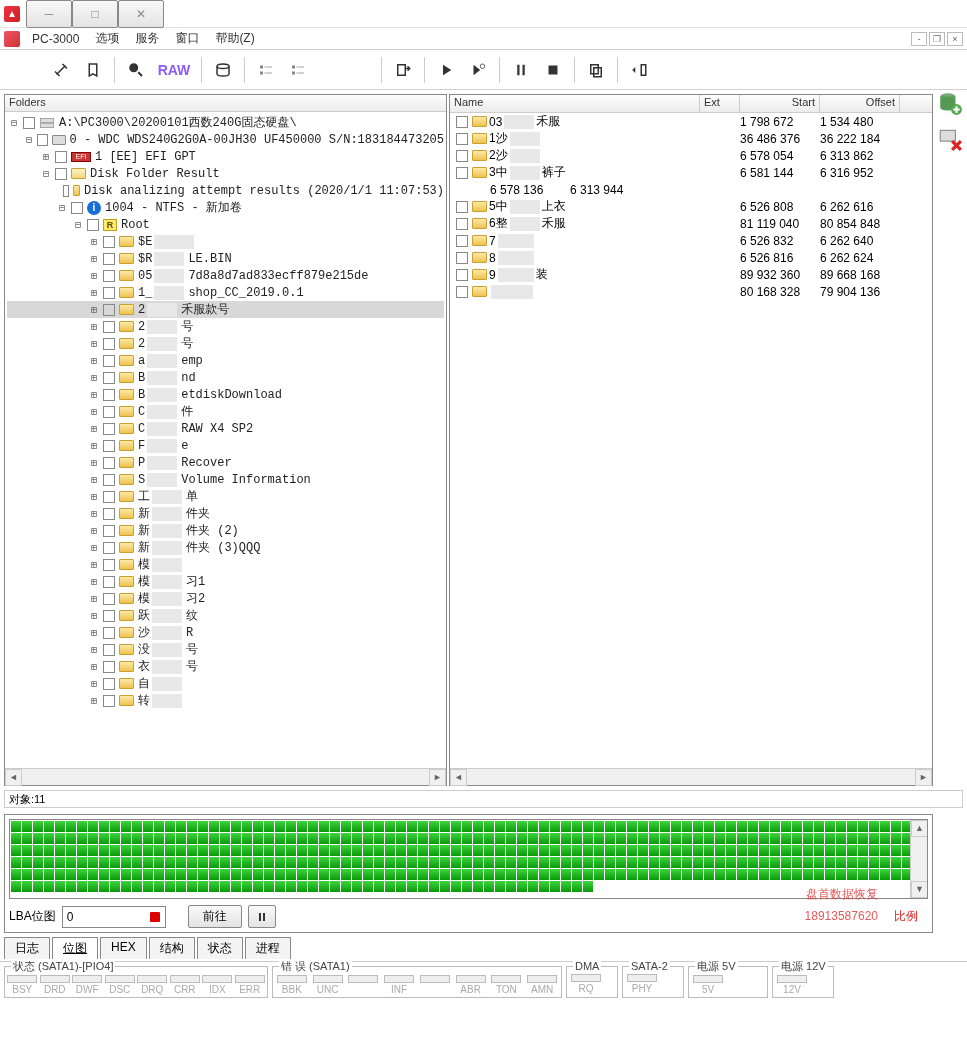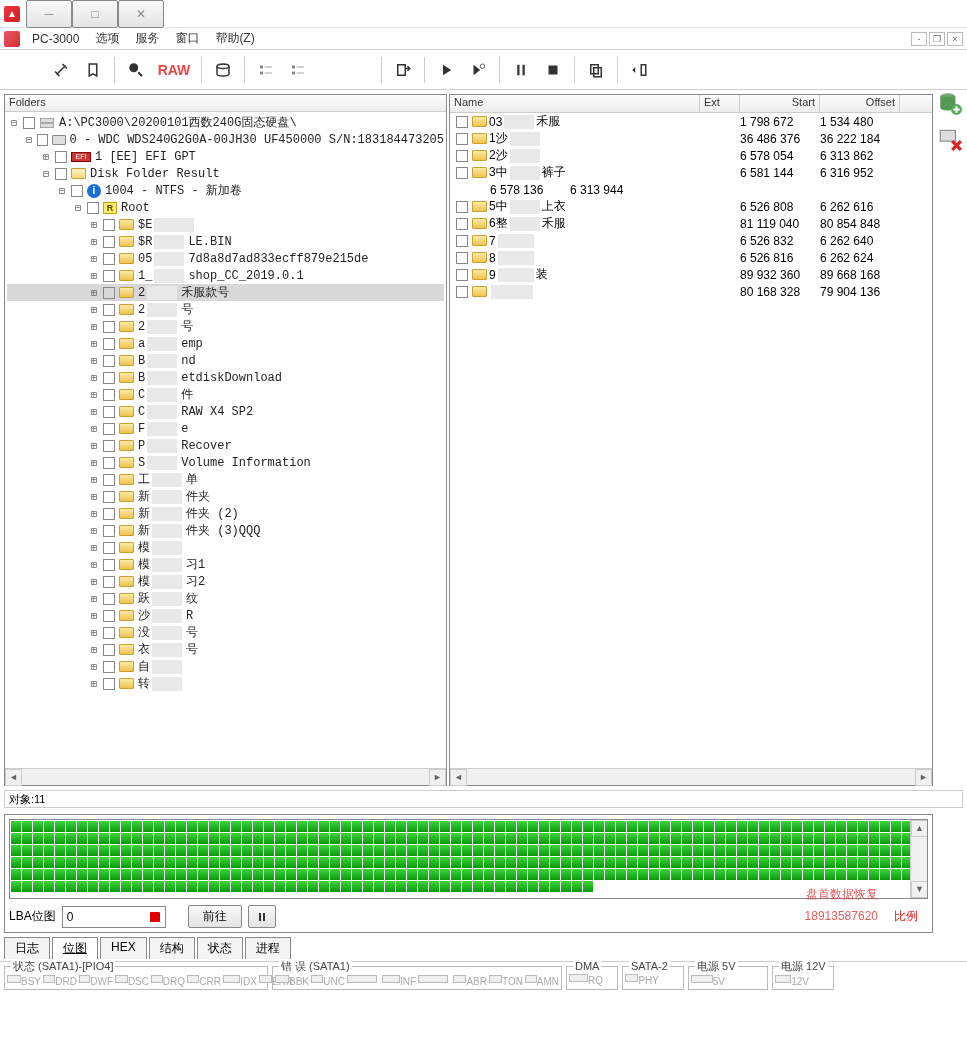--- a/index.html
+++ b/index.html
@@ -8,21 +8,21 @@
 .titlebar .logo{width:16px;height:16px;background:linear-gradient(135deg,#e34,#c22);margin-right:6px;border-radius:2px;display:flex;align-items:center;justify-content:center;color:#fff;font-size:10px;font-weight:bold;}
 .titlebar .title{flex:1;}
 .titlebar .btn{width:46px;height:28px;display:flex;align-items:center;justify-content:center;color:#888;}
 .menubar{height:22px;display:flex;align-items:center;padding:0 4px;border-bottom:1px solid #d0d0d0;}
 .menubar .logo2{width:16px;height:16px;background:linear-gradient(135deg,#e56,#c33);margin-right:4px;border-radius:2px;}
 .menubar .mi{padding:2px 8px;color:#333;}
 .mdi-btns{margin-left:auto;display:flex;gap:2px;}
 .mdi-btns span{width:16px;height:14px;border:1px solid #bbb;font-size:9px;display:flex;align-items:center;justify-content:center;color:#666;}
 .toolbar{height:40px;border-bottom:1px solid #d0d0d0;display:flex;align-items:center;padding:0 4px;gap:2px;}
 .tb-spacer{width:40px;}
-.tb-btn{width:30px;height:30px;display:flex;align-items:center;justify-content:center;border:1px solid transparent;border-radius:3px;color:#ef4444;}
+.tb-btn{width:30px;height:30px;display:flex;align-items:center;justify-content:center;border:1px solid transparent;border-radius:3px;color:#8b5cf6;}
 .tb-btn svg{width:18px;height:18px;}
 .tb-sep{width:1px;height:26px;background:#ccc;margin:0 4px;}
 .tb-raw{font-weight:bold;font-size:14px;width:42px;}
 .right-icons{position:absolute;right:4px;top:90px;display:flex;flex-direction:column;gap:10px;}
 .right-icons div{width:26px;height:26px;}
 .main{display:flex;height:700px;padding:4px 34px 4px 4px;gap:2px;}
 .panel{border:1px solid #888;display:flex;flex-direction:column;position:relative;}
 .panel.left{width:443px;}
 .panel.right{flex:1;}
 .panel-hdr{height:17px;background:linear-gradient(#fdfdfd,#ececec);border-bottom:1px solid #ccc;font-size:11px;padding:1px 4px;color:#333;}
@@ -65,21 +65,21 @@
 .btn{height:23px;padding:0 14px;border:1px solid #888;background:linear-gradient(#f8f8f8,#e4e4e4);border-radius:2px;}
 .pause{width:28px;height:23px;border:1px solid #888;background:linear-gradient(#f8f8f8,#e4e4e4);border-radius:2px;display:flex;align-items:center;justify-content:center;}
 .watermark{position:absolute;right:50px;bottom:1px;color:#d22;font-size:20px;text-align:right;line-height:22px;pointer-events:none;opacity:0.75;font-weight:300;}
 .tabs{display:flex;gap:2px;margin:4px 4px 0 4px;}
 .tab{padding:2px 10px;border:1px solid #888;border-bottom:none;background:#f4f4f4;font-size:12px;}
 .tab.active{background:#fff;font-weight:normal;text-decoration:underline;}
 .bottom-status{display:flex;gap:4px;padding:4px;border-top:1px solid #ccc;margin-top:2px;}
 .sg{border:1px solid #bbb;padding:1px 2px 2px 2px;position:relative;}
 .sg .sgt{position:relative;top:-9px;left:4px;background:#fff;padding:0 2px;font-size:11px;color:#444;display:inline-block;}
 .sg .leds{display:flex;gap:2px;margin-top:-8px;}
-.led{display:flex;flex-direction:row;align-items:flex-start;width:34px;}
+.led{display:flex;flex-direction:column;align-items:center;width:34px;}
 .led .box{width:30px;height:8px;background:#eee;border:1px solid #bbb;}
 .led .txt{font-size:10px;color:#aaa;margin-top:1px;}
 </style>
 </head>
 <body>
 
 <div class="titlebar">
   <div class="logo">▲</div>
   <div class="btn">─</div>
   <div class="btn">□</div>
@@ -228,20 +228,26 @@
           <span class="ico efi">EFI</span>
           <span class="lbl">1 [EE] EFI GPT</span>
         </div>
         <div class="tree-row" style="padding-left: 32px;">
           <span class="exp">⊟</span>
           <span class="cb"></span>
           <span class="ico foldero"></span>
           <span class="lbl">Disk Folder Result</span>
         </div>
         <div class="tree-row" style="padding-left: 48px;">
+          <span class="exp"></span>
+          <span class="cb"></span>
+          <span class="ico folder"></span>
+          <span class="lbl">Disk analizing attempt results (2020/1/1 11:07:53)</span>
+        </div>
+        <div class="tree-row" style="padding-left: 48px;">
           <span class="exp">⊟</span>
           <span class="cb"></span>
           <span class="ico info">i</span>
           <span class="lbl">1004 - NTFS - 新加卷</span>
         </div>
         <div class="tree-row" style="padding-left: 64px;">
           <span class="exp">⊟</span>
           <span class="cb"></span>
           <span class="ico root">R</span>
           <span class="lbl">Root</span>

